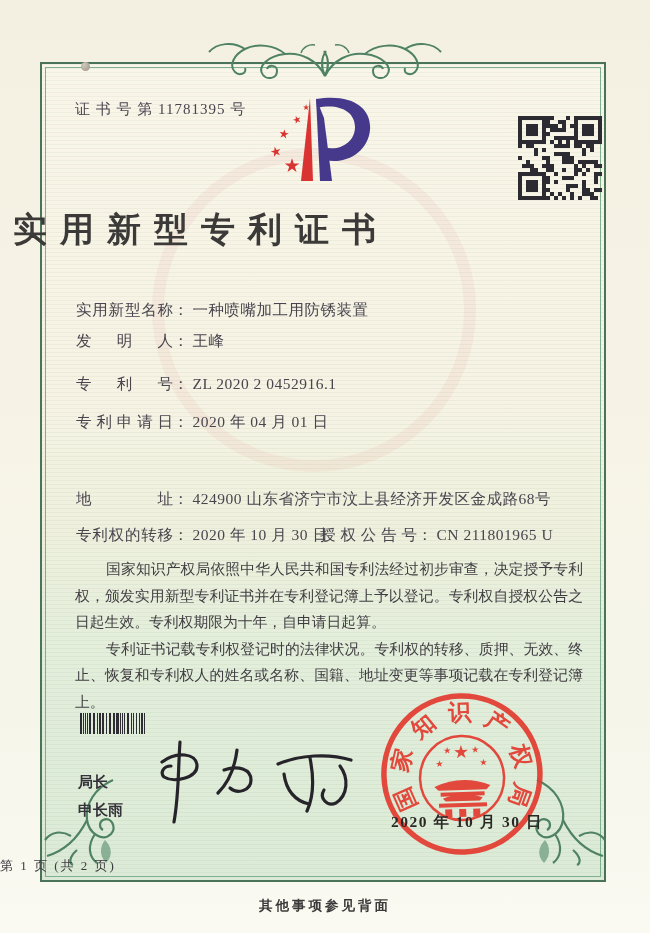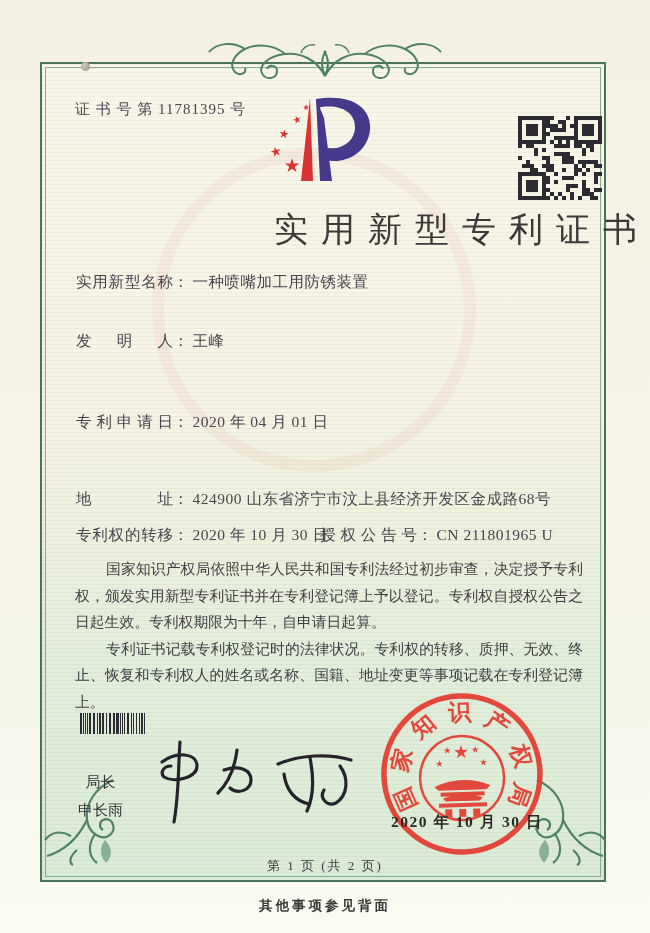--- a/index.html
+++ b/index.html
@@ -14,43 +14,43 @@
     background:
       repeating-linear-gradient(180deg,rgba(130,170,135,0.10) 0 1px,rgba(0,0,0,0) 1px 4px),
       linear-gradient(180deg,#f9f6e9 0%,#f6f3e4 42%,#eef0dd 58%,#e3eedb 72%,#dbead6 100%);
   }
   .frame::before{content:"";position:absolute;inset:3px;border:1px solid #7fae91;pointer-events:none;}
   .ghost-ring{position:absolute;left:152px;top:148px;width:300px;height:300px;border-radius:50%;
     border:12px solid rgba(226,126,126,0.09);pointer-events:none;}
   .grommet{position:absolute;left:81px;top:62px;width:9px;height:9px;border-radius:50%;
     background:radial-gradient(circle at 35% 35%,#cfc9ba,#9a9486);}
   .cert-no{position:absolute;left:75px;top:100px;font-size:15px;letter-spacing:1px;color:#4a4550;}
-  .title{position:absolute;left:0;right:0;top:207px;text-align:right;font-size:34px;
-    font-weight:400;letter-spacing:13px;color:#3c3a38;text-indent:13px;}
+  .title{position:absolute;left:0;right:0;top:207px;text-align:left;font-size:34px;
+    font-weight:700;letter-spacing:13px;color:#3c3a38;text-indent:13px;}
   .frow{position:absolute;left:76px;font-size:15.5px;color:#49444e;white-space:nowrap;}
   .flabel{display:inline-block;width:97px;text-align:justify;text-align-last:justify;vertical-align:bottom;}
   .fcolon{margin-right:4px;}
   .fval{letter-spacing:.5px;}
   .grant2{position:absolute;left:244px;top:0;white-space:nowrap;}
   .paras{position:absolute;left:75px;top:556px;width:508px;font-size:14.8px;line-height:26.5px;
     text-align:justify;color:#403d42;}
   .paras p{margin:0;text-indent:2.1em;}
   .barcode{position:absolute;left:80px;top:713px;width:166px;height:21px;display:flex;
     align-items:stretch;overflow:hidden;}
   .barcode .b{background:#2e2d33;}
   .barcode .w{background:transparent;}
   .qr{position:absolute;left:514px;top:112px;width:92px;height:92px;padding:4px;box-sizing:border-box;
     display:grid;grid-template-columns:repeat(21,1fr);grid-template-rows:repeat(21,1fr);}
   .qr .m{background:#2b2b31;}
   .signoff{position:absolute;left:78px;top:768px;font-family:"Liberation Sans","DejaVu Sans",sans-serif;
-    font-size:15px;font-weight:400;color:#34323a;line-height:28px;text-align:center;}
+    font-size:15px;font-weight:700;color:#34323a;line-height:28px;}
   .signature{position:absolute;left:150px;top:736px;}
   .seal{position:absolute;left:372px;top:686px;transform:rotate(-2deg);}
   .seal-date{position:absolute;left:391px;top:812px;font-size:15.5px;letter-spacing:1.5px;color:#2b2926;font-weight:600;}
-  .page-info{position:absolute;left:0;right:0;top:857px;text-align:center;font-size:13px;
+  .page-info{position:absolute;left:0;right:0;top:857px;text-align:left;font-size:13px;
     letter-spacing:2px;color:#3d3b40;}
   .back-note{position:absolute;left:0;right:0;top:897px;text-align:center;font-size:13.5px;
     letter-spacing:3px;color:#3a3a3a;font-weight:600;}
   .orn{position:absolute;pointer-events:none;}
   svg text{font-family:"DejaVu Sans","Liberation Sans",sans-serif;}
 </style>
 </head>
 <body>
 
 <div class="page">
@@ -545,25 +545,28 @@
       <div class="m"></div>
       <div></div>
       <div></div>
       <div class="m"></div>
       <div class="m"></div>
       <div></div>
     </div>
 
   <div class="title">实用新型专利证书</div>
 
-  <div class="frow" style="top:272px">
+  <div class="frow" style="top:300px">
     <span class="flabel">实用新型名称</span><span class="fcolon">：</span><span class="fval">一种喷嘴加工用防锈装置</span>
   </div>
   <div class="frow" style="top:331px">
     <span class="flabel">发明人</span><span class="fcolon">：</span><span class="fval">王峰</span>
+  </div>
+  <div class="frow" style="top:374px">
+    <span class="flabel">专利号</span><span class="fcolon">：</span><span class="fval">ZL 2020 2 0452916.1</span>
   </div>
   <div class="frow" style="top:412px">
     <span class="flabel">专利申请日</span><span class="fcolon">：</span><span class="fval">2020 年 04 月 01 日</span>
   </div>
   <div class="frow" style="top:489px">
     <span class="flabel">地址</span><span class="fcolon">：</span><span class="fval">424900 山东省济宁市汶上县经济开发区金成路68号</span>
   </div>
   <div class="frow" style="top:525px">
     <span>
       <span class="flabel">专利权的转移</span><span class="fcolon">：</span><span class="fval">2020 年 10 月 30 日</span>

